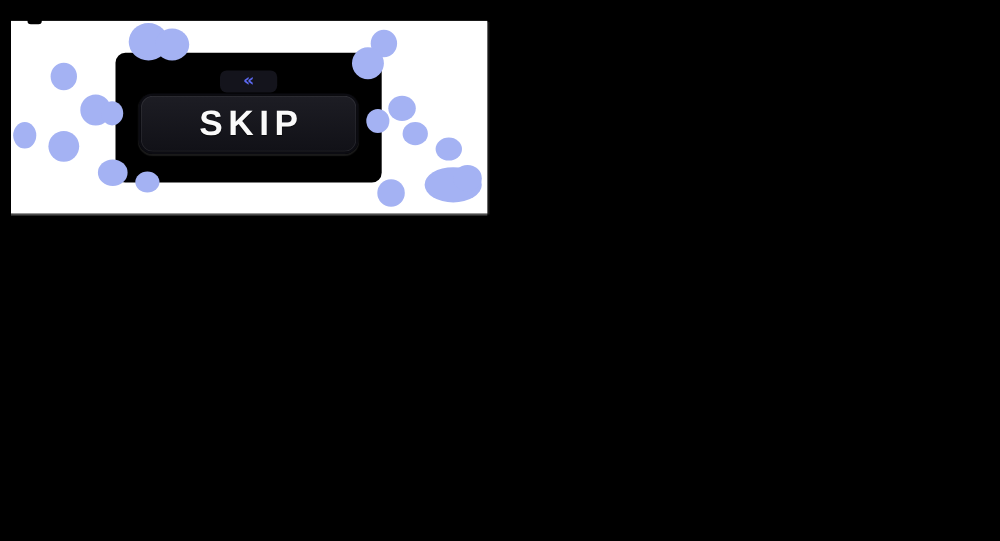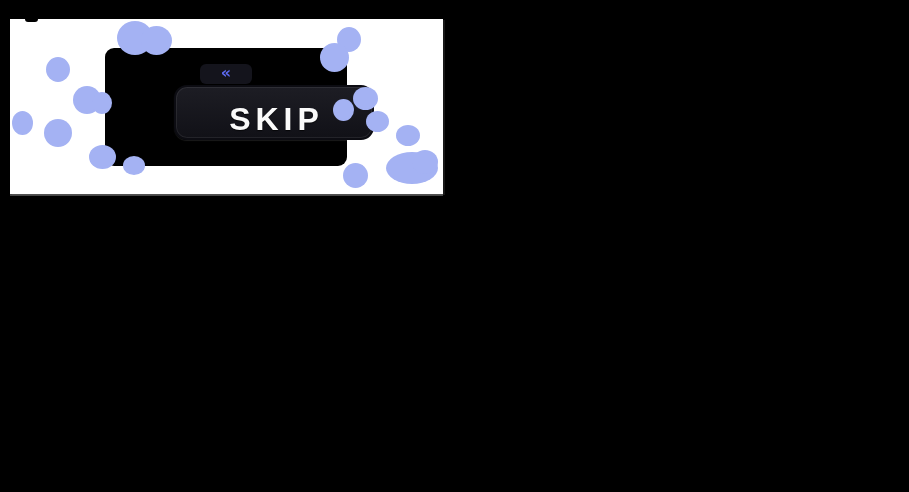--- a/index.html
+++ b/index.html
@@ -60,24 +60,23 @@
     left: 50%;
     top: 37px;
     transform: translateX(-50%);
     width: 200px;
     height: 55px;
     border-radius: 13px;
     background: linear-gradient(#1d1d24, #111117);
     border: 2px solid #0c0c12;
     box-shadow: inset 0 0 0 1px rgba(255,255,255,.08), 0 1px 1px rgba(255,255,255,.10);
     display: flex;
-    align-items: flex-end;
+    align-items: center;
     justify-content: center;
     cursor: pointer;
-    margin-left: 48px;
   }
   .skip-label {
     color: #fafafa;
     font-size: 32px;
     font-weight: 800;
     letter-spacing: 5px;
     margin-right: -5px;
     text-shadow: 0 1px 1px rgba(0,0,0,.7);
   }
   .paint-layer {

